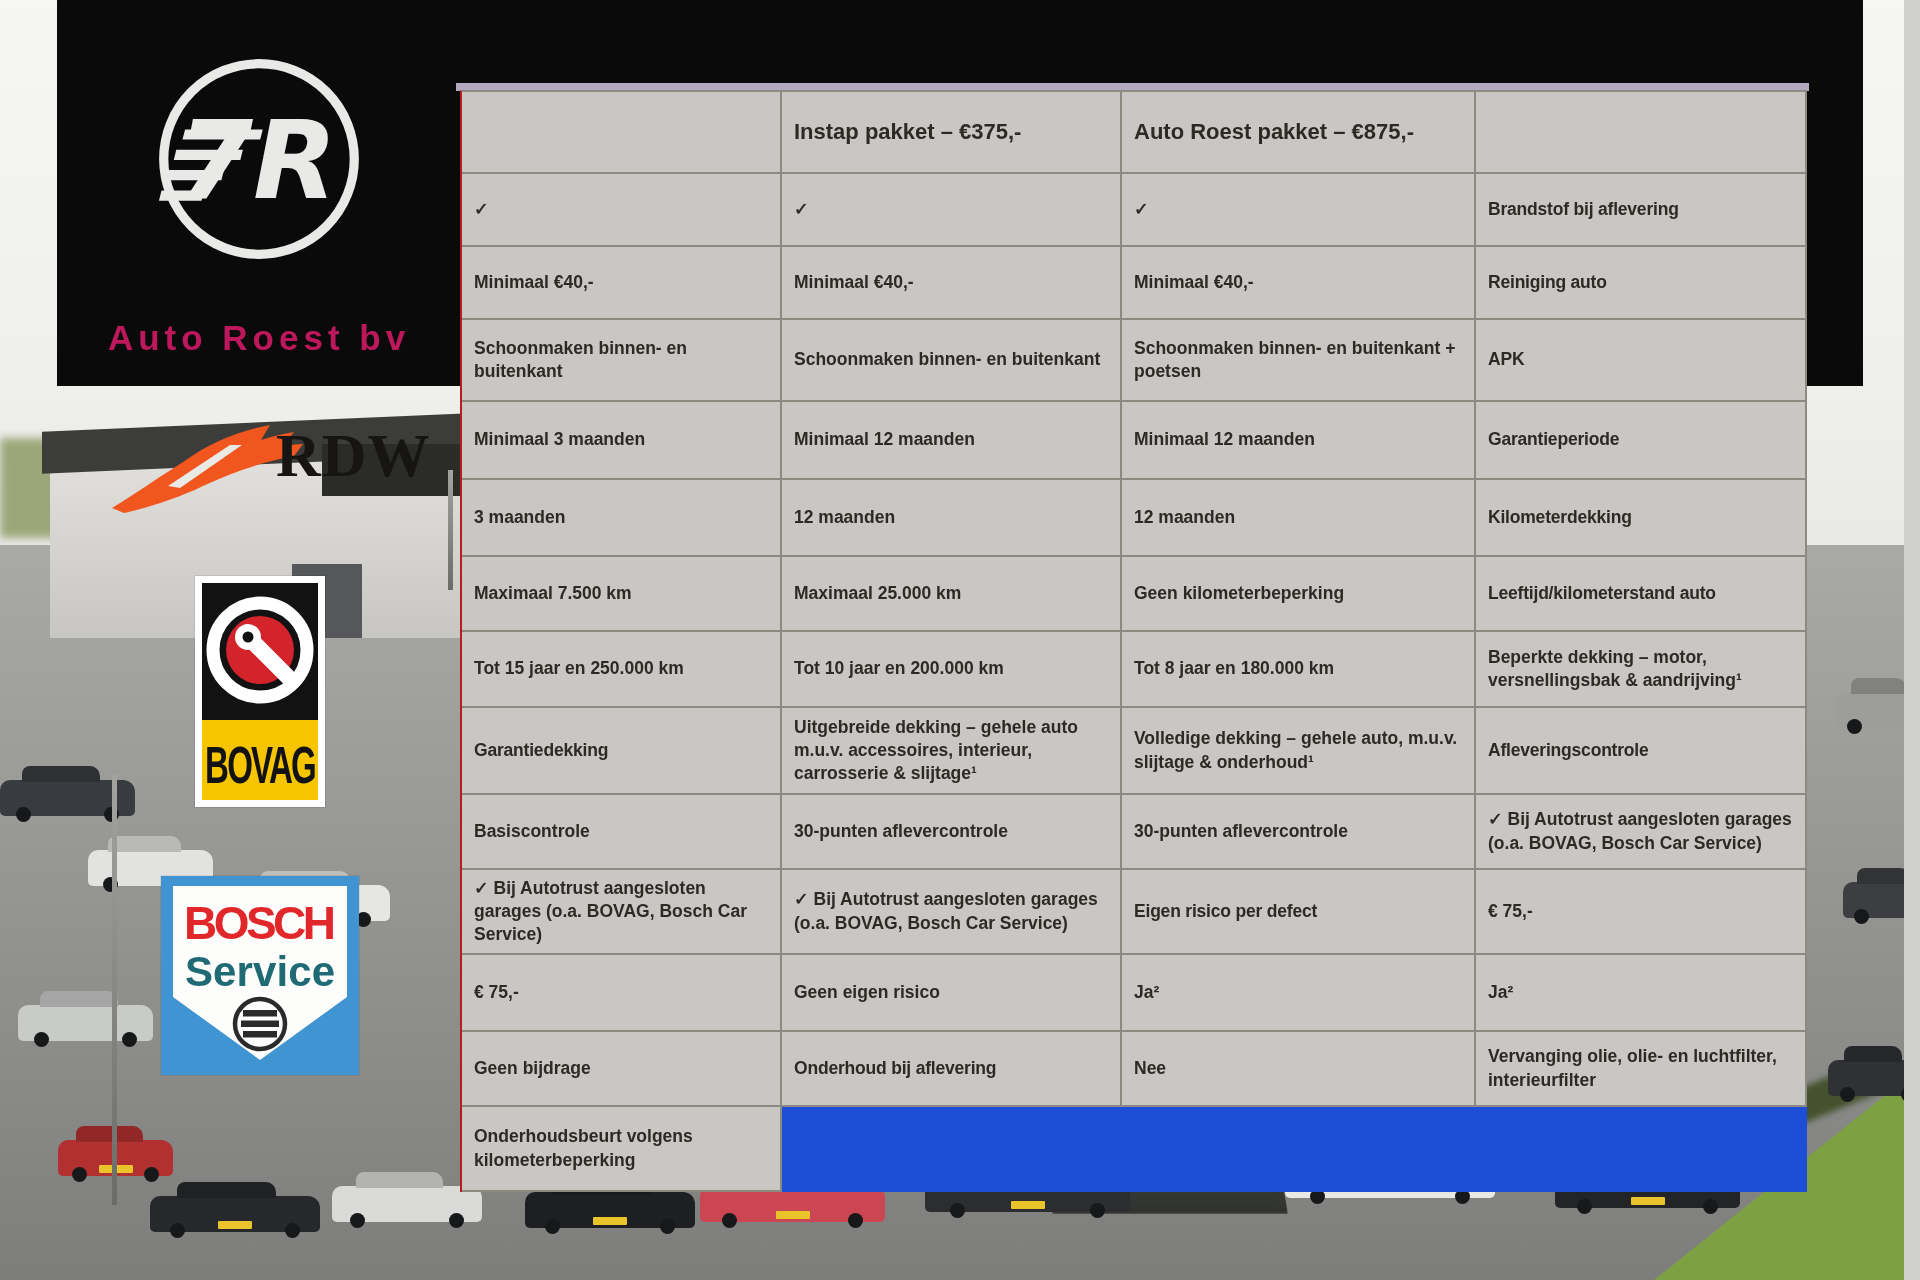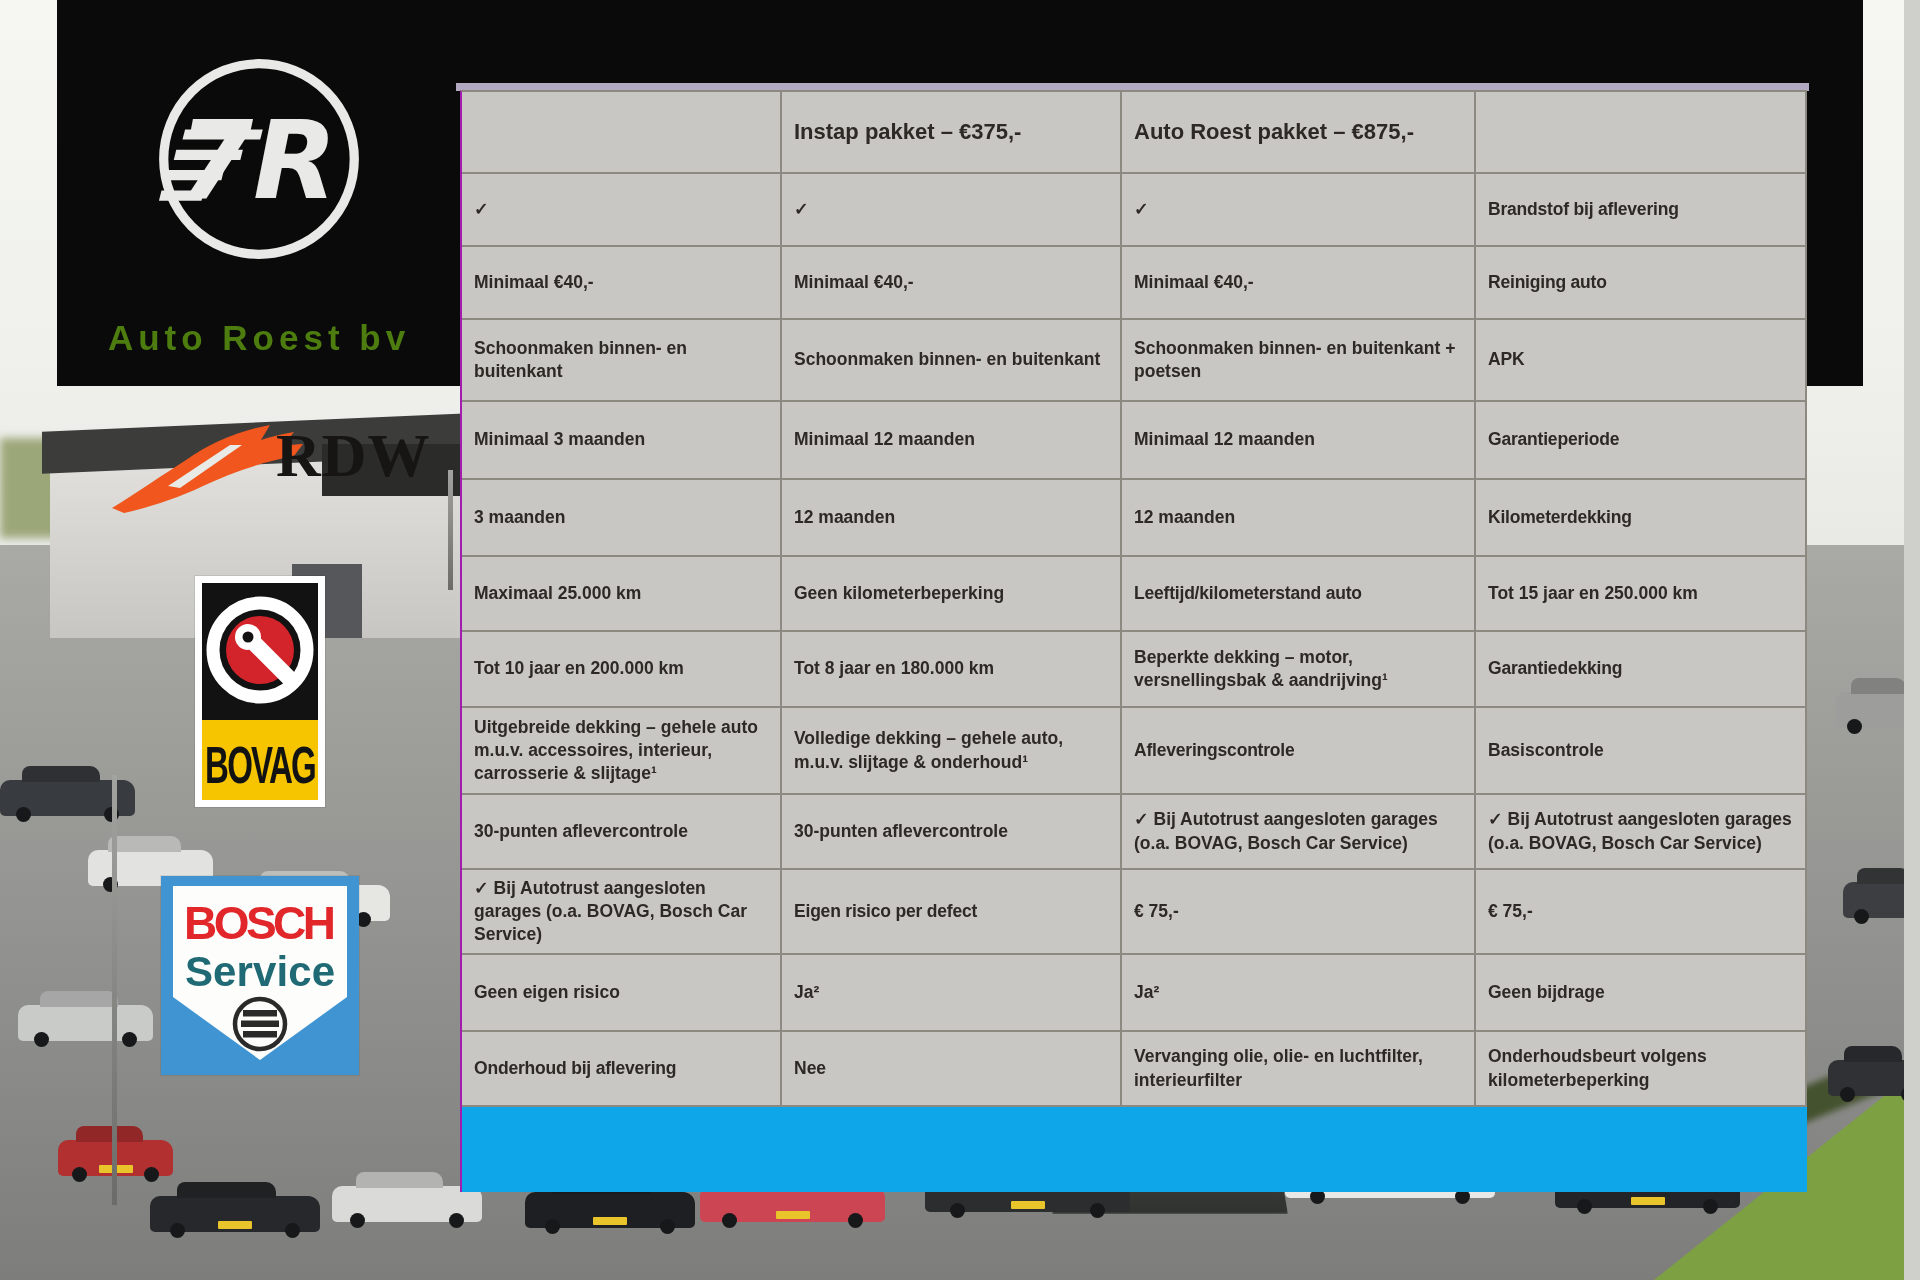--- a/index.html
+++ b/index.html
@@ -34,34 +34,34 @@
   .car{position:absolute;border-radius:10px 12px 5px 5px;filter:blur(.6px);}
   .car .cab{position:absolute;left:16%;top:-14px;width:58%;height:16px;border-radius:8px 10px 0 0;
             background:inherit;filter:brightness(.82);}
   .car .w{position:absolute;bottom:-6px;width:15px;height:15px;border-radius:50%;background:#17181a;}
   .car .plate{position:absolute;left:50%;bottom:3px;transform:translateX(-50%);width:34px;height:8px;
             background:#e9c42a;border-radius:1px;}
 
   
   .banner{left:57px;top:0;width:1806px;height:386px;background:#0a0a0a;}
   .brand-mark{left:148px;top:48px;width:222px;height:222px;}
-  .brand-name{left:57px;top:318px;width:404px;text-align:center;color:#4d7c0f;
+  .brand-name{left:57px;top:318px;width:404px;text-align:center;color:#be185d;
       font-size:35px;font-weight:bold;letter-spacing:5px;}
 
   
   .rdw{left:98px;top:416px;width:320px;height:100px;}
   .rdw-text{left:276px;top:420px;font-family:"Liberation Serif",serif;font-weight:bold;
       font-size:62px;color:#161514;letter-spacing:1px;}
   .bovag{left:195px;top:576px;width:130px;height:231px;box-shadow:0 0 0 1px rgba(0,0,0,.08);}
   .bosch{left:161px;top:876px;width:198px;height:199px;box-shadow:0 0 0 1px rgba(0,0,0,.08);}
 
   
   .lav{left:456px;top:83px;width:1353px;height:8px;background:#b3aac2;}
   .pkg-table{left:460px;top:90px;display:grid;grid-template-columns:320px 340px 354px 331px;
-      border-left:2px solid #a21caf;border-top:2px solid #8b8980;background:#0ea5e9;}
+      border-left:2px solid #b91c1c;border-top:2px solid #8b8980;background:#1d4ed8;}
   .pkg-table .cell{background:#c9c7c3;border-right:2px solid #8b8980;border-bottom:2px solid #8b8980;
       box-sizing:border-box;display:flex;align-items:center;padding:6px 12px;overflow:hidden;
       color:#2d2a26;font-weight:bold;line-height:1.32;}
   .pkg-table .hdr{font-size:22px;}
   .pkg-table .lbl{font-size:17.5px;letter-spacing:-0.2px;}
   .pkg-table .val{font-size:17.5px;}
 </style>
 </head>
 <body>
 
@@ -282,20 +282,23 @@
       <div class="cell val">
         <span>12 maanden</span>
       </div>
       <div class="cell val">
         <span>12 maanden</span>
       </div>
       <div class="cell lbl">
         <span>Kilometerdekking</span>
       </div>
       <div class="cell val">
+        <span>Maximaal 7.500 km</span>
+      </div>
+      <div class="cell val">
         <span>Maximaal 25.000 km</span>
       </div>
       <div class="cell val">
         <span>Geen kilometerbeperking</span>
       </div>
       <div class="cell lbl">
         <span>Leeftijd/kilometerstand auto</span>
       </div>
       <div class="cell val">
         <span>Tot 15 jaar en 250.000 km</span>

